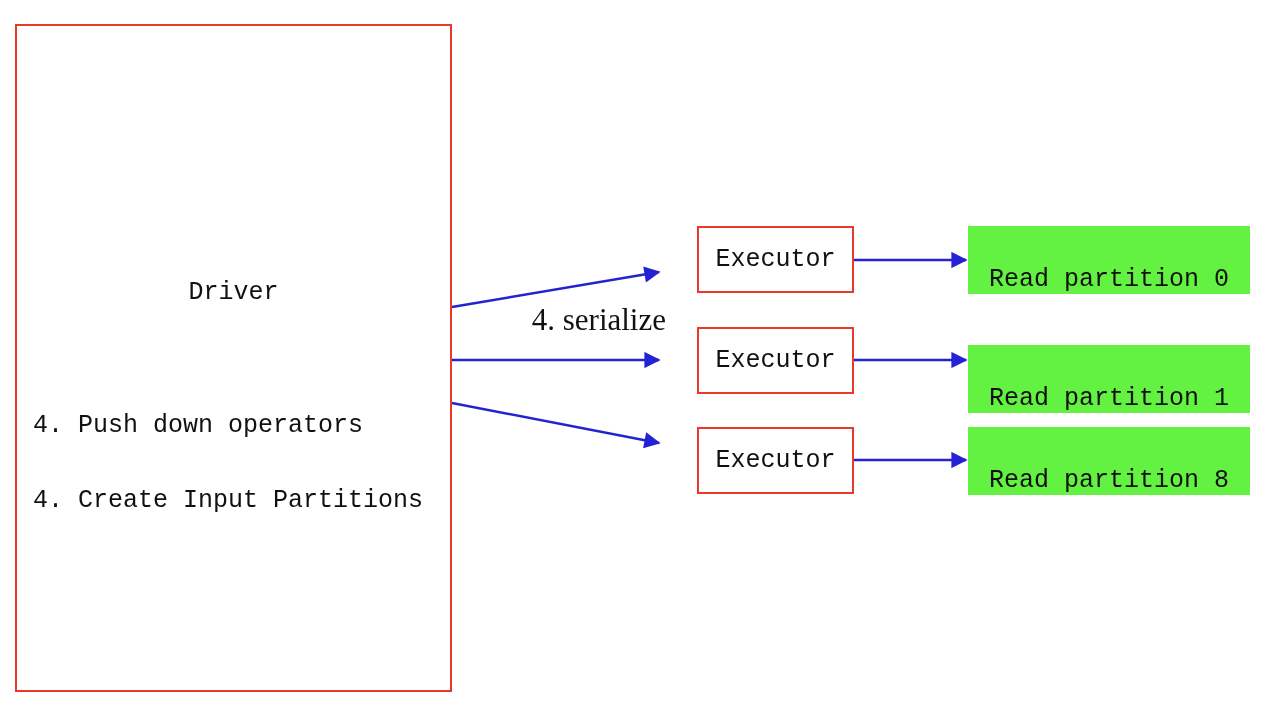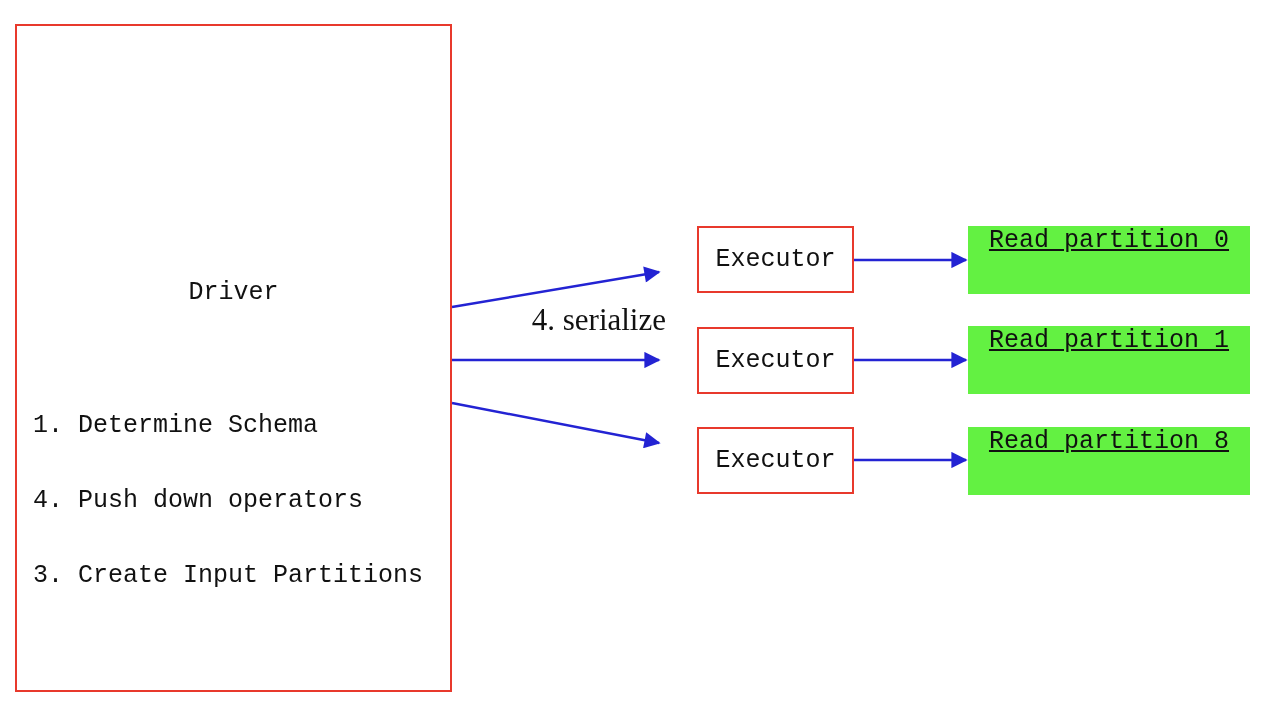--- a/index.html
+++ b/index.html
@@ -69,28 +69,27 @@
   }
   #executor-0 { top: 226px; }
   #executor-1 { top: 327px; }
   #executor-2 { top: 427px; }
   .partition-box {
     position: absolute;
     left: 968px;
     width: 282px; height: 68px;
     background: #63f142;
     display: flex;
-    align-items: flex-start;
+    align-items: flex-end;
     justify-content: center;
     font-size: 25px;
     white-space: pre;
-    text-decoration: underline;
   }
   #partition-0 { top: 226px; }
-  #partition-1 { top: 326px; }
+  #partition-1 { top: 345px; }
   #partition-2 { top: 427px; }
   .edge-label {
     position: absolute;
     width: 220px;
     text-align: right;
     font-size: 31px;
     line-height: 25px;
     white-space: nowrap;
   }
   #label-serialize { left: 446px; top: 307px; }
@@ -111,23 +110,22 @@
     <line x1="452" y1="360" x2="659" y2="360" stroke="#2323d3" stroke-width="2.5" marker-end="url(#ah)"></line>
     <line x1="452" y1="403" x2="659" y2="443" stroke="#2323d3" stroke-width="2.5" marker-end="url(#ah)"></line>
     <line x1="817" y1="260" x2="966" y2="260" stroke="#2323d3" stroke-width="2.5" marker-end="url(#ah)"></line>
     <line x1="817" y1="360" x2="966" y2="360" stroke="#2323d3" stroke-width="2.5" marker-end="url(#ah)"></line>
     <line x1="817" y1="460" x2="966" y2="460" stroke="#2323d3" stroke-width="2.5" marker-end="url(#ah)"></line>
   </svg>
 
   <div id="driver-box" class="mono">
     <div id="driver-title">Driver</div>
     <div id="driver-steps">
-      <div>1. Determine Schema</div>
       <div>4. Push down operators</div>
-      <div>3. Create Input Partitions</div>
+      <div>4. Create Input Partitions</div>
     </div>
   </div>
 
   <div id="executor-0" class="executor-box mono">
     <span>Executor</span>
   </div>
   <div id="executor-1" class="executor-box mono">
     <span>Executor</span>
   </div>
   <div id="executor-2" class="executor-box mono">

